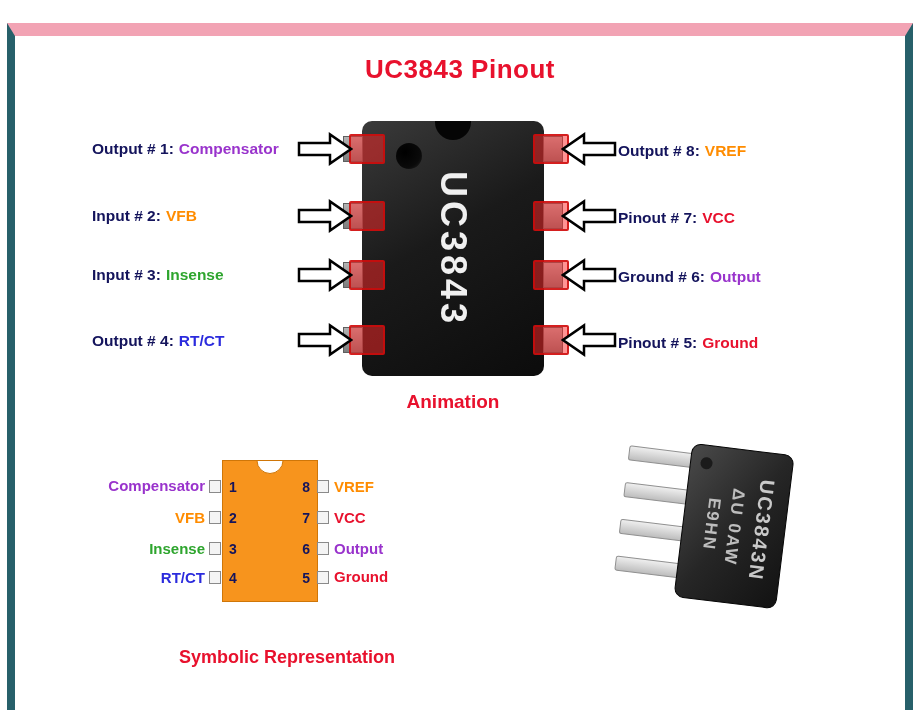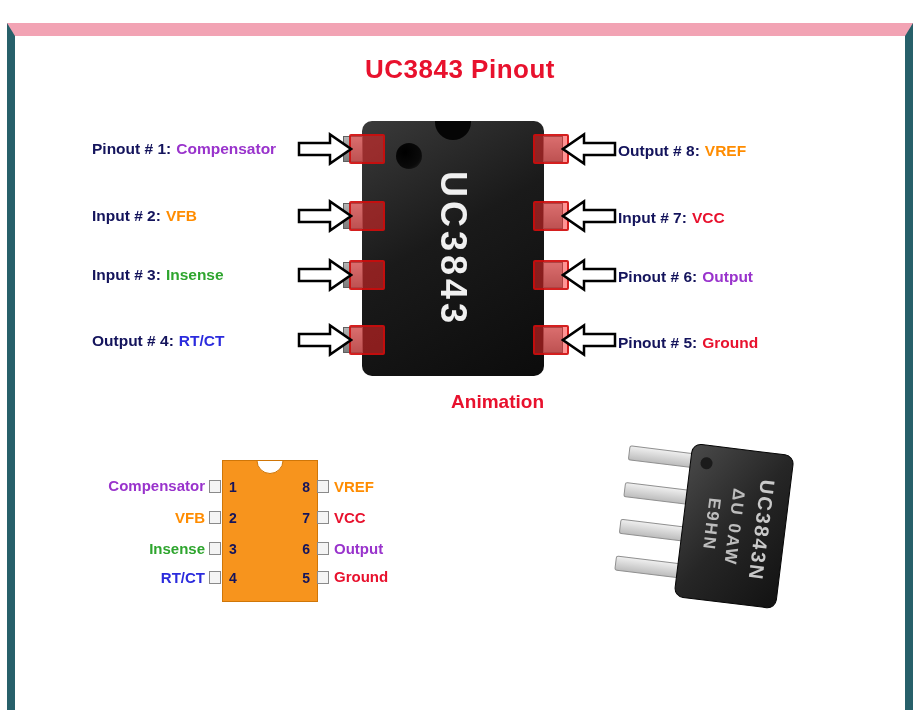--- a/index.html
+++ b/index.html
@@ -58,21 +58,21 @@
   .arrow { position:absolute; width:56px; height:34px; }
   .arrow.flip { transform:scaleX(-1); }
 
   .alab { position:absolute; font-size:15.5px; font-weight:bold; white-space:nowrap; }
   .alab .prefix { color:#14145c; }
   .alab .name { margin-left:5px; }
   .alab.left { left:92px; }
   .alab.right { left:618px; }
 
   .anim-caption {
-    position:absolute; left:362px; top:375px; width:182px; text-align:right;
+    position:absolute; left:362px; top:375px; width:182px; text-align:center;
     font-size:19px; font-weight:bold; color:#e8112d;
   }
 
   
   .sym-body {
     position:absolute; left:222px; top:444px; width:96px; height:142px;
     background:#f7941d; border:1px solid #cf7608; overflow:hidden;
   }
   .sym-notch {
     position:absolute; left:50%; top:-14px; transform:translateX(-50%);
@@ -159,40 +159,40 @@
       <path d="M2 11 H33 V2.5 L54 17 L33 31.5 V23 H2 Z" fill="#ffffff" stroke="#000000" stroke-width="2.5"></path>
     </svg>
   <svg class="arrow flip" style="left:561px;top:242px" viewBox="0 0 56 34">
       <path d="M2 11 H33 V2.5 L54 17 L33 31.5 V23 H2 Z" fill="#ffffff" stroke="#000000" stroke-width="2.5"></path>
     </svg>
   <svg class="arrow flip" style="left:561px;top:307px" viewBox="0 0 56 34">
       <path d="M2 11 H33 V2.5 L54 17 L33 31.5 V23 H2 Z" fill="#ffffff" stroke="#000000" stroke-width="2.5"></path>
     </svg>
 
   <div class="alab left" style="top:124px">
-    <span class="prefix">Pinout # 1:</span><span class="name" style="color: rgb(153, 51, 204);">Compensator</span>
+    <span class="prefix">Output # 1:</span><span class="name" style="color: rgb(153, 51, 204);">Compensator</span>
   </div>
   <div class="alab left" style="top:191px">
     <span class="prefix">Input # 2:</span><span class="name" style="color: rgb(255, 140, 0);">VFB</span>
   </div>
   <div class="alab left" style="top:250px">
     <span class="prefix">Input # 3:</span><span class="name" style="color: rgb(46, 165, 46);">Insense</span>
   </div>
   <div class="alab left" style="top:316px">
     <span class="prefix">Output # 4:</span><span class="name" style="color: rgb(43, 43, 221);">RT/CT</span>
   </div>
 
   <div class="alab right" style="top:126px">
     <span class="prefix">Output # 8:</span><span class="name" style="color: rgb(255, 140, 0);">VREF</span>
   </div>
   <div class="alab right" style="top:193px">
-    <span class="prefix">Input # 7:</span><span class="name" style="color: rgb(232, 17, 45);">VCC</span>
+    <span class="prefix">Pinout # 7:</span><span class="name" style="color: rgb(232, 17, 45);">VCC</span>
   </div>
   <div class="alab right" style="top:252px">
-    <span class="prefix">Pinout # 6:</span><span class="name" style="color: rgb(153, 51, 204);">Output</span>
+    <span class="prefix">Ground # 6:</span><span class="name" style="color: rgb(153, 51, 204);">Output</span>
   </div>
   <div class="alab right" style="top:318px">
     <span class="prefix">Pinout # 5:</span><span class="name" style="color: rgb(232, 17, 45);">Ground</span>
   </div>
 
   <div class="anim-caption">Animation</div>
 
   <div class="sym-body">
     <div class="sym-notch"></div>
     <span class="sym-num l" style="top:18px">1</span>
@@ -216,20 +216,21 @@
 
   <div class="sym-lab l" style="top: 461px; color: rgb(153, 51, 204);">Compensator</div>
   <div class="sym-lab l" style="top: 493px; color: rgb(255, 140, 0);">VFB</div>
   <div class="sym-lab l" style="top: 524px; color: rgb(46, 165, 46);">Insense</div>
   <div class="sym-lab l" style="top: 553px; color: rgb(43, 43, 221);">RT/CT</div>
   <div class="sym-lab r" style="top: 462px; color: rgb(255, 140, 0);">VREF</div>
   <div class="sym-lab r" style="top: 493px; color: rgb(232, 17, 45);">VCC</div>
   <div class="sym-lab r" style="top: 524px; color: rgb(153, 51, 204);">Output</div>
   <div class="sym-lab r" style="top: 552px; color: rgb(232, 17, 45);">Ground</div>
 
+  <div class="sym-caption">Symbolic Representation</div>
 
   <div class="photo">
     <svg width="215" height="185" viewBox="0 0 215 185">
       <defs>
         <linearGradient id="gbody" x1="0" y1="0" x2="1" y2="1">
           <stop offset="0" stop-color="#4a4a4a"></stop>
           <stop offset="0.5" stop-color="#262626"></stop>
           <stop offset="1" stop-color="#121212"></stop>
         </linearGradient>
         <linearGradient id="gleg" x1="0" y1="0" x2="0" y2="1">

